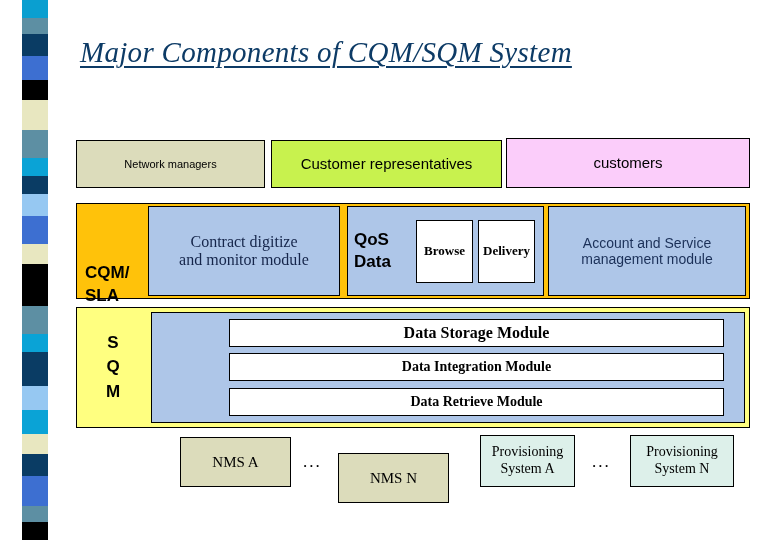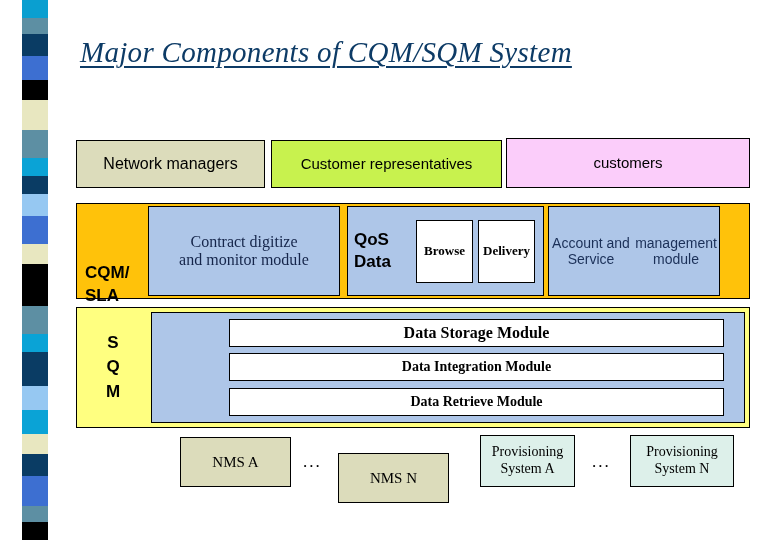--- a/index.html
+++ b/index.html
@@ -53,21 +53,21 @@
     align-items: center;
     justify-content: center;
     text-align: center;
     line-height: 1.15;
   }
 
   
   #actor-network-managers {
     left: 76px; top: 140px; width: 189px; height: 48px;
     background: #dcdcbb;
-    font-size: 16px;
+    font-size: 11px;
     color: #000000;
   }
   #actor-customer-reps {
     left: 271px; top: 140px; width: 231px; height: 48px;
     background: #c8f24e;
     font-size: 15px;
     color: #000000;
   }
   #actor-customers {
     left: 506px; top: 138px; width: 244px; height: 50px;
@@ -125,25 +125,25 @@
     box-sizing: border-box;
     width: 57px; height: 63px;
     display: flex; align-items: center; justify-content: center;
     font-family: "Liberation Serif", serif;
     font-weight: bold;
     font-size: 13px;
     color: #000000;
     margin-right: 5px;
   }
   #account-module {
-    left: 548px; top: 206px; width: 172px; height: 90px;
+    left: 548px; top: 206px; width: 198px; height: 90px;
     background: #aec6e8;
     font-size: 14px;
     color: #1b3058;
-    flex-direction: row;
+    flex-direction: column;
   }
 
   
   #sqm-band {
     position: absolute;
     left: 76px; top: 307px; width: 674px; height: 121px;
     box-sizing: border-box;
     background: #ffff80;
     border: 1px solid #000000;
   }

